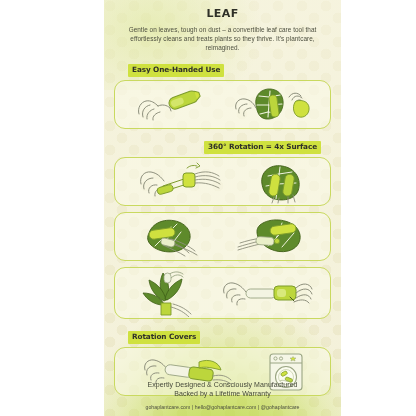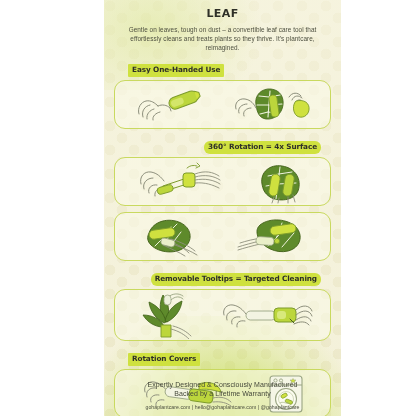--- a/index.html
+++ b/index.html
@@ -72,21 +72,21 @@
     font-family:"DejaVu Sans",sans-serif;
     font-weight:700;
     font-size:7.3px;line-height:8px;
     padding:2.5px 4px 3px 4px;
     letter-spacing:-.1px;
     border-radius:1px;
     white-space:nowrap;
     text-align:right;
   }
   .tag.ind{margin-left:14px;}
-  .tag.ind-r{margin-right:10px;border-radius:6px;}
+  .tag.ind-r{margin-right:10px;}
 
   .card{
     margin-top:3px;
     height:49px;
     border:1px solid #c9d95f;
     border-radius:11px;
     background:rgba(250,249,232,.55);
     display:flex;align-items:center;justify-content:space-around;
     box-sizing:border-box;
     padding:0 8px;
@@ -246,21 +246,20 @@
               <path d="M30 29 C22 31 14 33 8 35"></path>
               <path d="M32 23 C24 24 16 26 10 28"></path>
             </g>
             <rect x="26" y="22" width="18" height="8" rx="4" transform="rotate(4 35 26)" fill="#e9efc8" stroke="#9aa583" stroke-width=".8"></rect>
             <circle cx="47" cy="26" r="2.6" fill="#bcd63c" stroke="#7d9b2b" stroke-width=".8"></circle>
           </svg>
         </div>
       </div>
 
       <div class="feature right">
-        <span class="tag ind-r">Removable Tooltips = Targeted Cleaning</span>
         <div class="card tall">
           <svg class="art" width="70" height="48" viewBox="0 0 70 48">
             <g fill="#5e8a2b" stroke="#3f5f17" stroke-width=".8">
               <path d="M34 30 C28 22 28 12 32 4 C38 11 39 22 36 31 Z"></path>
               <path d="M33 32 C25 28 19 20 18 11 C27 15 33 22 35 31 Z"></path>
               <path d="M36 31 C44 27 50 19 51 10 C42 14 36 21 34 30 Z"></path>
               <path d="M32 36 C24 36 16 31 12 24 C21 24 29 28 33 35 Z"></path>
             </g>
             <path d="M30 34 L30 46 L40 46 L40 34 Z" fill="#bcd63c" stroke="#7d9b2b" stroke-width=".9"></path>
             <g stroke="#8d8f7c" stroke-width=".9" fill="none" stroke-linecap="round">

